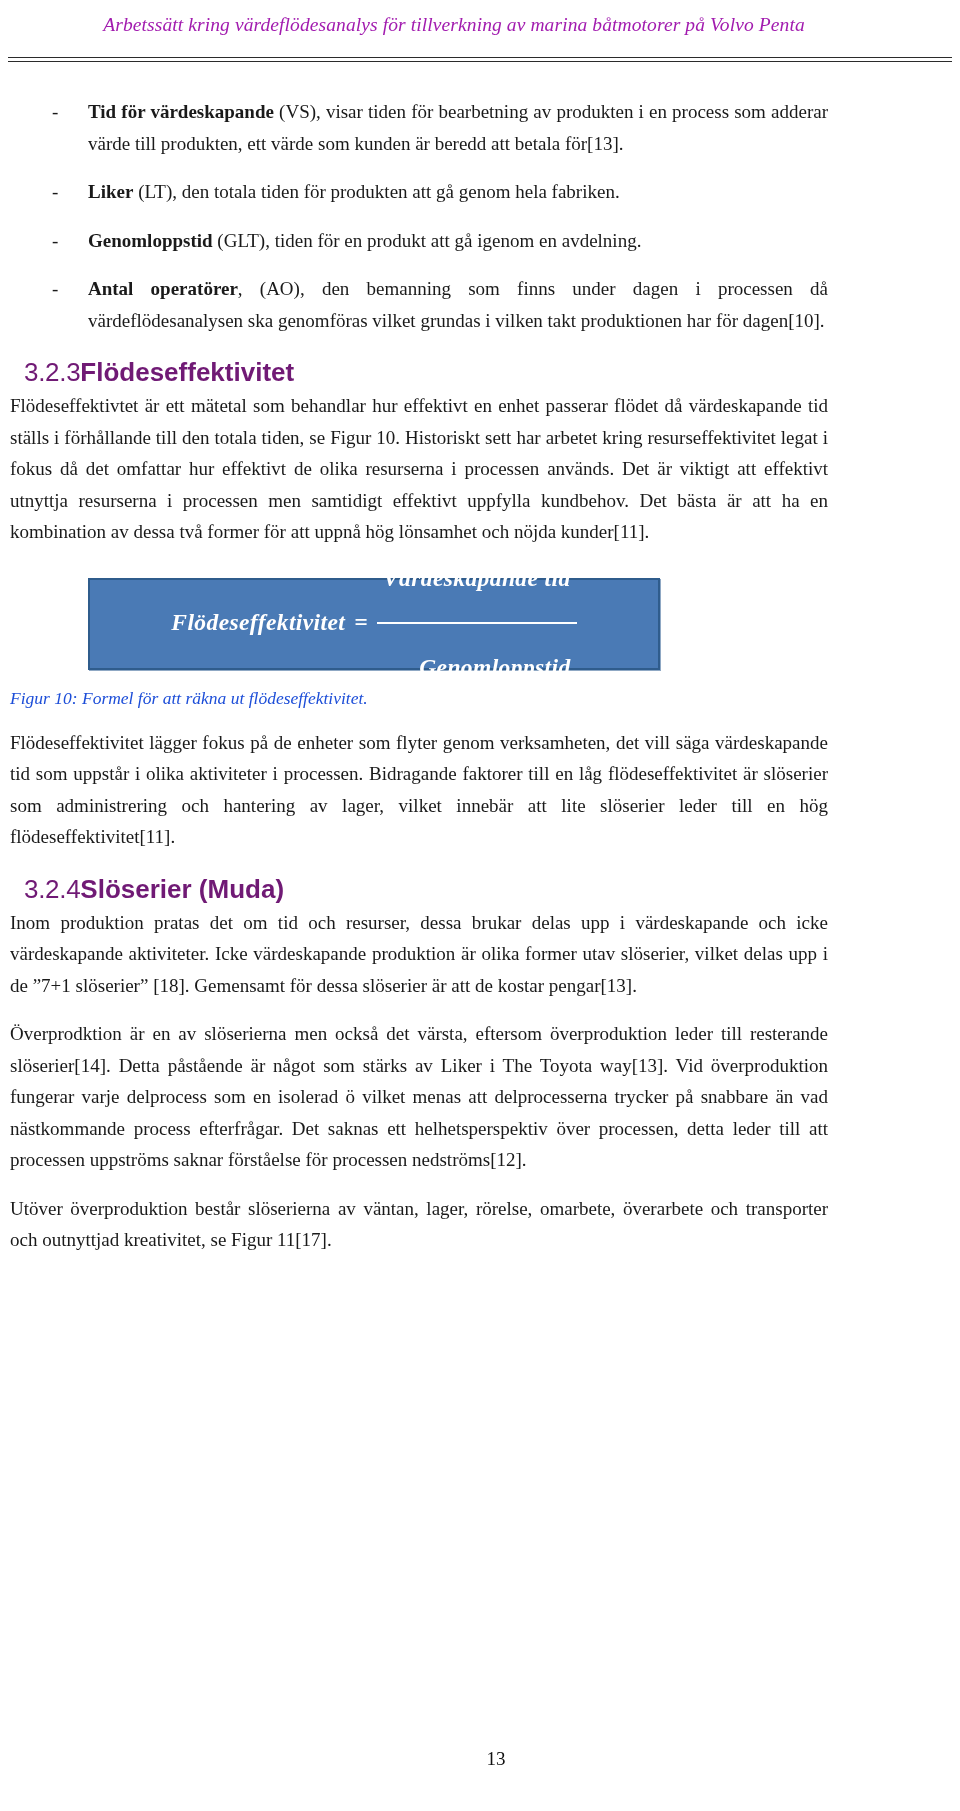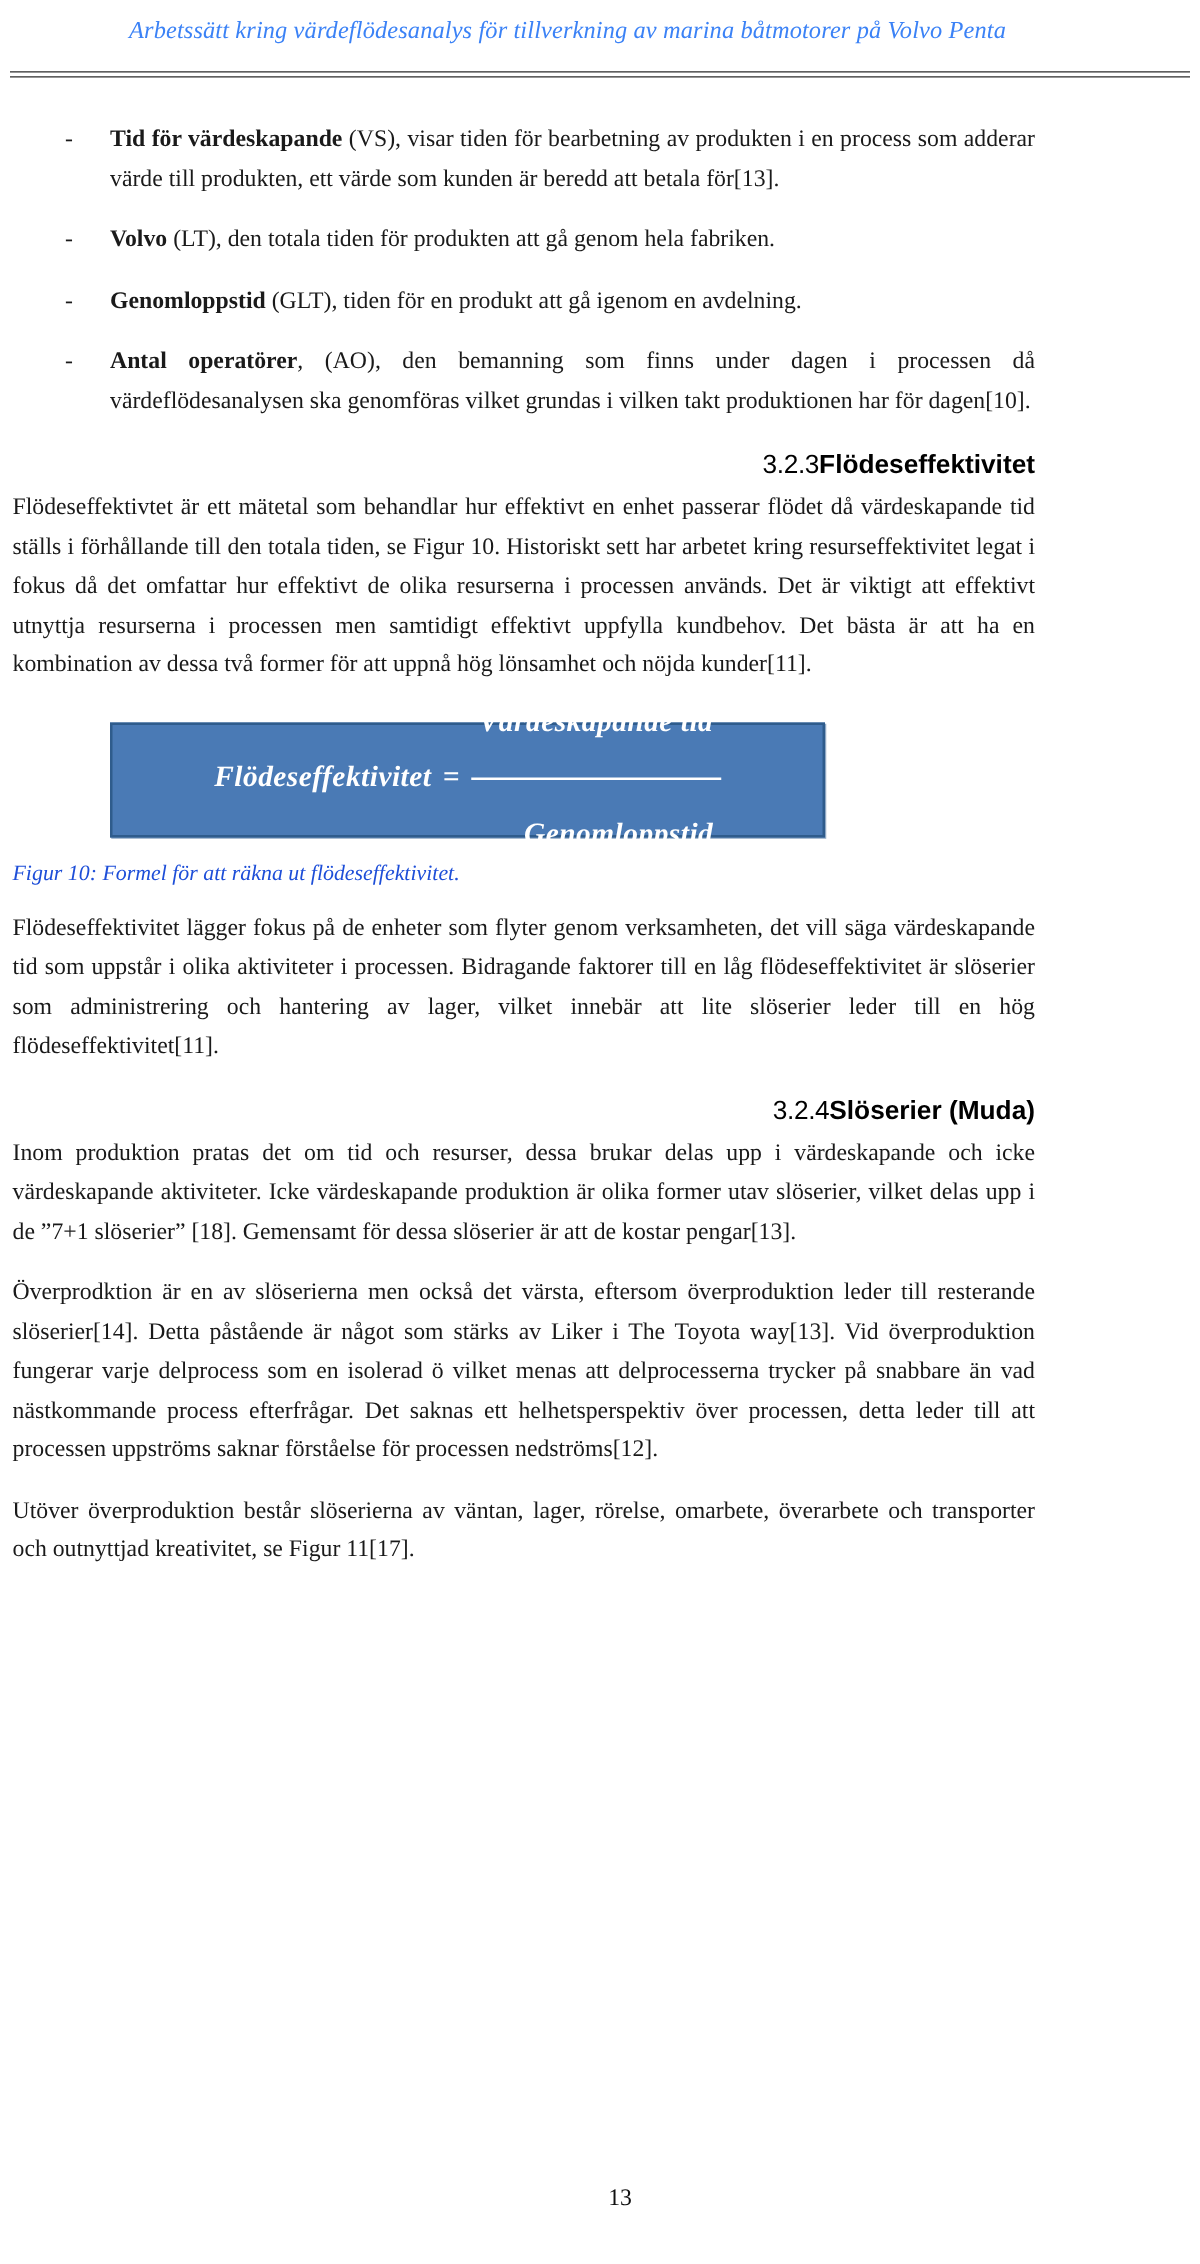--- a/index.html
+++ b/index.html
@@ -26,21 +26,21 @@
   
   .running-header {
     position: absolute;
     left: 0;
     top: 14px;
     width: 908px;
     text-align: center;
     font-style: italic;
     font-size: 19.5px;
     letter-spacing: 0.1px;
-    color: #3b82f6;
+    color: #a21caf;
     white-space: nowrap;
   }
   .header-rule {
     position: absolute;
     left: 8px;
     top: 57px;
     width: 944px;
     height: 3px;
     border-top: 1px solid #2b2b2b;
     border-bottom: 1px solid #2b2b2b;
@@ -75,26 +75,25 @@
     left: 42px;
     top: 0;
     font-size: 19px;
     line-height: 31.5px;
   }
   .bold-term { font-weight: bold; }
 
   
   .h3 {
     font-family: "Liberation Sans", "DejaVu Sans", sans-serif;
-    font-size: 21px;
+    font-size: 26px;
     margin: 22px 0 4px 0;
     padding-left: 14px;
     line-height: 28px;
-    color: #000000;
-    text-align: right;
+    color: #701a75;
   }
   .h3 .num {
     font-weight: normal;
     letter-spacing: -0.3px;
     display: inline-block;
     min-width: 56px;
   }
   .h3 .ttl { font-weight: bold; }
 
   
@@ -187,21 +186,21 @@
   <div class="running-header">Arbetssätt kring värdeflödesanalys för tillverkning av marina båtmotorer på Volvo Penta</div>
   <div class="header-rule"></div>
 
   <div class="content">
 
     <ul class="dash-list">
       <li>
         <span class="dash">-</span><span class="bold-term">Tid för värdeskapande</span><span> (VS), visar tiden för bearbetning av produkten i en process som adderar värde till produkten, ett värde som kunden är beredd att betala för[13].</span>
       </li>
       <li>
-        <span class="dash">-</span><span class="bold-term">Volvo</span><span> (LT), den totala tiden för produkten att gå genom hela fabriken.</span>
+        <span class="dash">-</span><span class="bold-term">Liker</span><span> (LT), den totala tiden för produkten att gå genom hela fabriken.</span>
       </li>
       <li>
         <span class="dash">-</span><span class="bold-term">Genomloppstid</span><span> (GLT), tiden för en produkt att gå igenom en avdelning.</span>
       </li>
       <li>
         <span class="dash">-</span><span class="bold-term">Antal operatörer</span><span>, (AO), den bemanning som finns under dagen i processen då värdeflödesanalysen ska genomföras vilket grundas i vilken takt produktionen har för dagen[10].</span>
       </li>
     </ul>
 
     <h3 class="h3">

